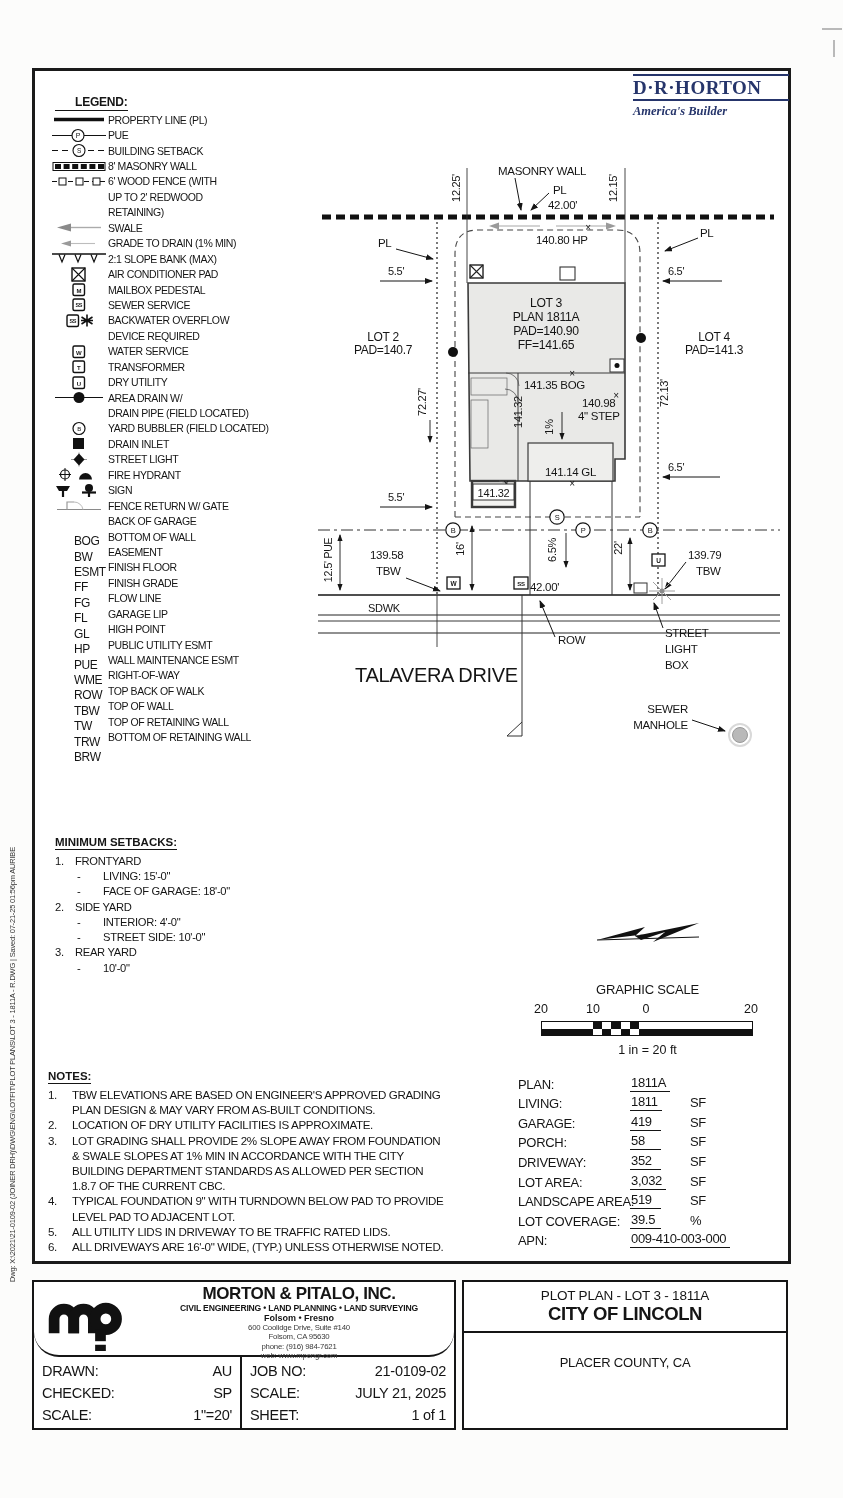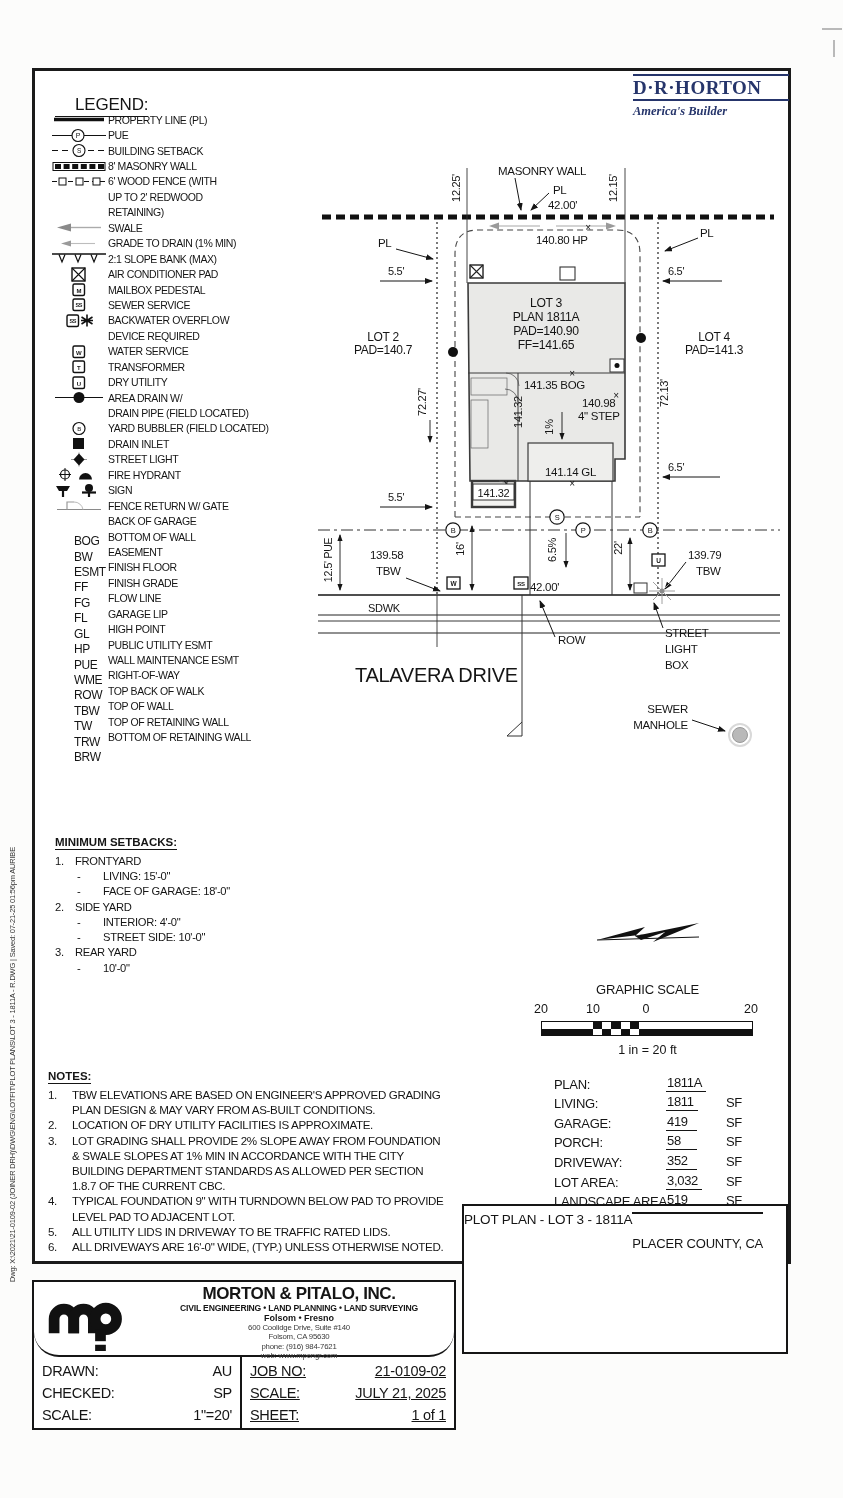--- a/index.html
+++ b/index.html
@@ -15,41 +15,41 @@
   .sidebar{left:8px;top:1282px;transform:rotate(-90deg);transform-origin:0 0;
            font-size:7.5px;color:#333;white-space:nowrap;width:480px;letter-spacing:-0.2px;}
   
   .drh{left:633px;top:74px;width:156px;color:#26356b;}
   .drh .rule{height:2px;background:#26356b;}
   .drh-name{font-family:"Liberation Serif",serif;font-weight:bold;font-size:19px;
             letter-spacing:.5px;line-height:22px;padding:1px 0 0 0;}
   .drh-tag{font-family:"Liberation Serif",serif;font-style:italic;font-weight:bold;
            font-size:12.5px;line-height:16px;padding-top:2px;}
   
-  .ltitle{left:55px;top:95px;font-size:17px;font-weight:normal;border-bottom:1.3px solid #151515;padding-bottom:1px;letter-spacing:-.2px;padding-left:20px;}
+  .ltitle{left:55px;top:95px;font-size:12px;font-weight:bold;border-bottom:1.3px solid #151515;padding-bottom:1px;letter-spacing:-.2px;padding-left:20px;}
   .legend{left:50px;top:112px;width:265px;}
   .lrow{height:15.45px;display:flex;align-items:center;}
   .lsym{width:58px;flex:none;display:flex;justify-content:center;align-items:center;}
   .labbr{justify-content:flex-start;padding-left:24px;box-sizing:border-box;font-size:12px;letter-spacing:-.4px;margin-top:40px;}
   .llab{font-size:10.5px;letter-spacing:-.4px;white-space:nowrap;}
   
   .sbtitle{left:55px;top:836px;font-size:11.5px;font-weight:bold;border-bottom:1.3px solid #151515;padding-bottom:1px;}
   .setbacks{left:55px;top:853px;width:250px;font-size:11.2px;letter-spacing:-.3px;}
   .sbhead{display:flex;height:15.3px;align-items:center;}
   .sbnum{width:20px;flex:none;}
   .sbsub{display:flex;height:15.3px;align-items:center;padding-left:22px;}
   .sbdash{width:26px;flex:none;}
   
   .ntitle{left:48px;top:1070px;font-size:11.5px;font-weight:bold;border-bottom:1.3px solid #151515;padding-bottom:1px;}
   .notes{left:48px;top:1087px;width:396px;}
   .nrow{display:flex;font-size:11.6px;line-height:15.2px;letter-spacing:-.35px;}
   .nnum{width:24px;flex:none;}
   .ntxt{flex:1;}
   
-  .ptable{left:518px;top:1074px;width:250px;margin-left:36px;}
+  .ptable{left:518px;top:1074px;width:250px;}
   .prow{position:relative;height:19.6px;font-size:13px;letter-spacing:-.3px;}
   .plab{position:absolute;left:0;bottom:2px;}
   .pval{position:absolute;left:112px;bottom:2px;border-bottom:1.1px solid #151515;padding:0 4px 1px 1px;min-width:26px;}
   .punit{position:absolute;left:172px;bottom:3px;}
   
   .gstitle{left:560px;top:982px;width:175px;text-align:center;font-size:13px;letter-spacing:-.2px;}
   .gstick{top:1002px;width:40px;margin-left:-20px;text-align:center;font-size:12.5px;}
   .gsbar{left:541px;top:1021px;width:210px;height:13px;border:1.5px solid #111;display:flex;box-sizing:content-box;}
   .gsseg{display:flex;flex-direction:column;}
   .gsseg>div{flex:1;}
@@ -59,24 +59,24 @@
   .tbl{left:32px;top:1280px;width:424px;height:150px;border:2.5px solid #151515;box-sizing:border-box;background:#fff;}
   .tbl-top{height:73px;border-bottom:2.5px solid #151515;display:flex;border-radius:25px;}
   .mp-logo{width:104px;flex:none;padding:3px 0 0 6px;}
   .firm{flex:1;text-align:center;padding-top:3px;}
   .firm-name{font-size:17px;font-weight:bold;letter-spacing:-.4px;line-height:18px;}
   .firm-svc{font-size:8.6px;font-weight:bold;letter-spacing:-.2px;line-height:10px;}
   .firm-city{font-size:9px;font-weight:bold;line-height:10px;}
   .firm-addr{font-size:7.8px;color:#3a3a3a;line-height:9.3px;letter-spacing:-.2px;}
   .tbl-fields{display:flex;height:72px;}
   .fcol{flex:none;width:208px;border-right:2.5px solid #151515;padding:3px 8px;box-sizing:border-box;}
-  .fcol2{flex:1;border-right:none;text-decoration:underline;}
+  .fcol2{flex:1;border-right:none;}
   .frow{display:flex;justify-content:space-between;font-size:14.5px;line-height:22px;letter-spacing:-.3px;}
-  .tbr{left:462px;top:1204px;width:326px;height:150px;border:2.5px solid #151515;box-sizing:border-box;
-       background:#fff;text-align:center;display:flex;}
+  .tbr{left:462px;top:1280px;width:326px;height:150px;border:2.5px solid #151515;box-sizing:border-box;
+       background:#fff;text-align:center;display:flex;flex-direction:column;}
   .tbr-plan{font-size:13.5px;padding-top:6px;letter-spacing:-.2px;}
   .tbr-name{font-size:26px;font-weight:bold;letter-spacing:-.5px;padding-top:4px;line-height:30px;}
   .tbr-addr{font-size:18.5px;font-weight:bold;letter-spacing:-.4px;line-height:22px;}
   .tbr-county{border-top:2px solid #151515;margin-top:6px;font-size:13px;padding-top:22px;letter-spacing:-.2px;}
   svg text{font-family:"Liberation Sans",sans-serif;letter-spacing:-.3px;fill:#151515;}
 </style>
 </head>
 <body>
 
 <div class="abs cm-h"></div>
@@ -750,14 +750,15 @@
         <div class="frow">
           <span>SHEET:</span>
           <span>1 of 1</span>
         </div>
       </div>
   </div>
 </div>
 
 <div class="abs tbr">
   <div class="tbr-plan">PLOT  PLAN - LOT 3 - 1811A</div>
+  <div class="tbr-addr">CITY OF LINCOLN</div>
   <div class="tbr-county">PLACER COUNTY, CA</div>
 </div>
 
 </body></html>

